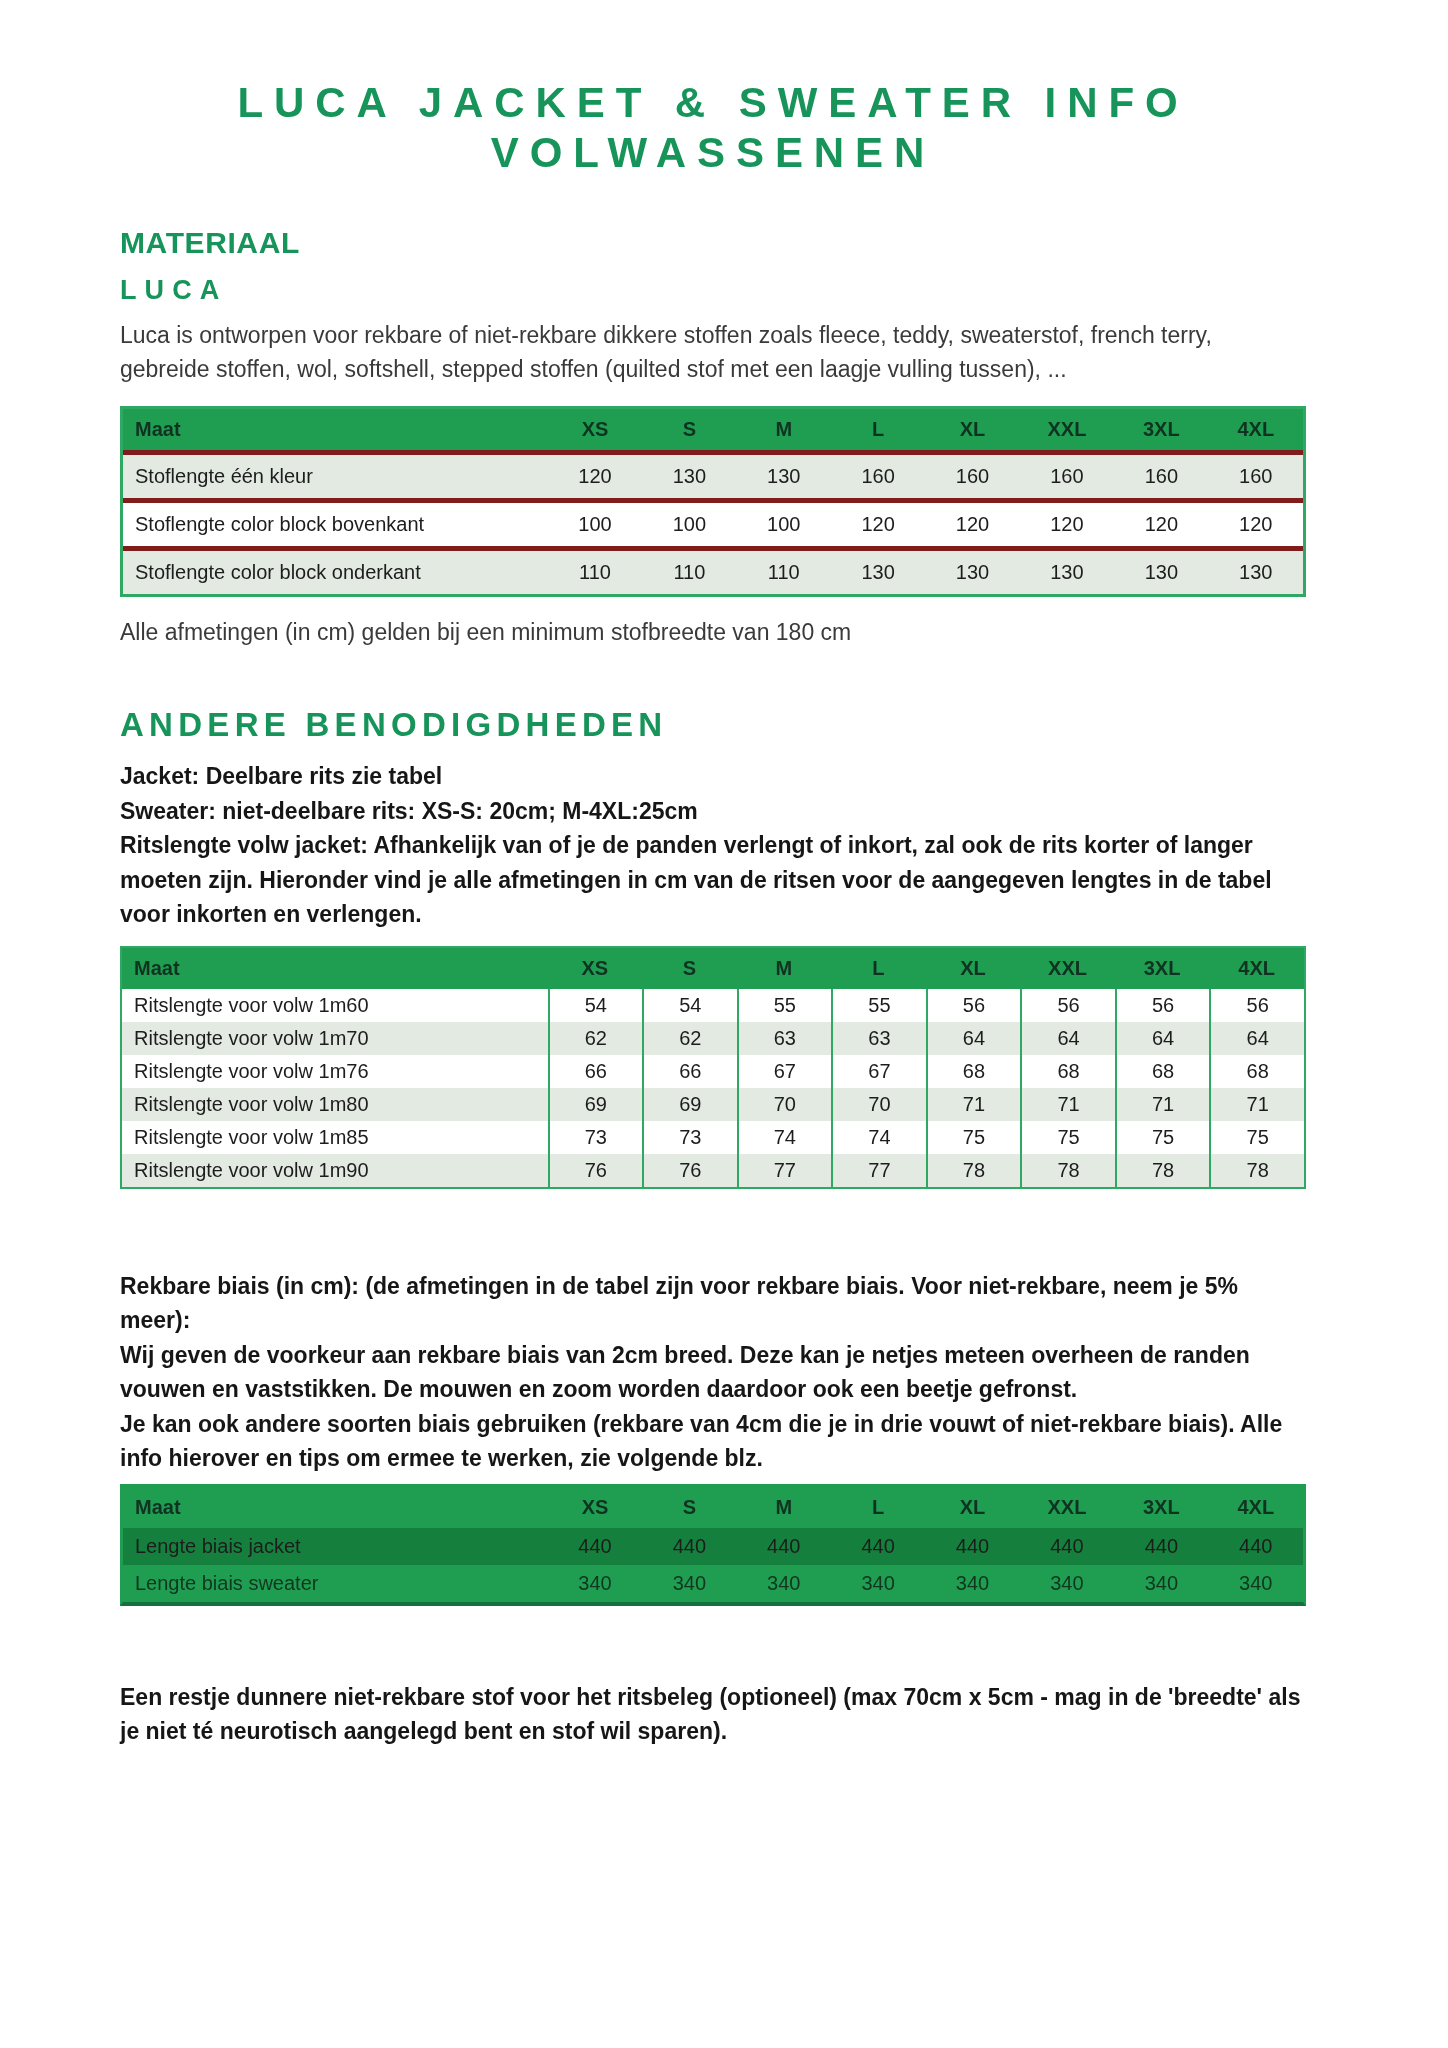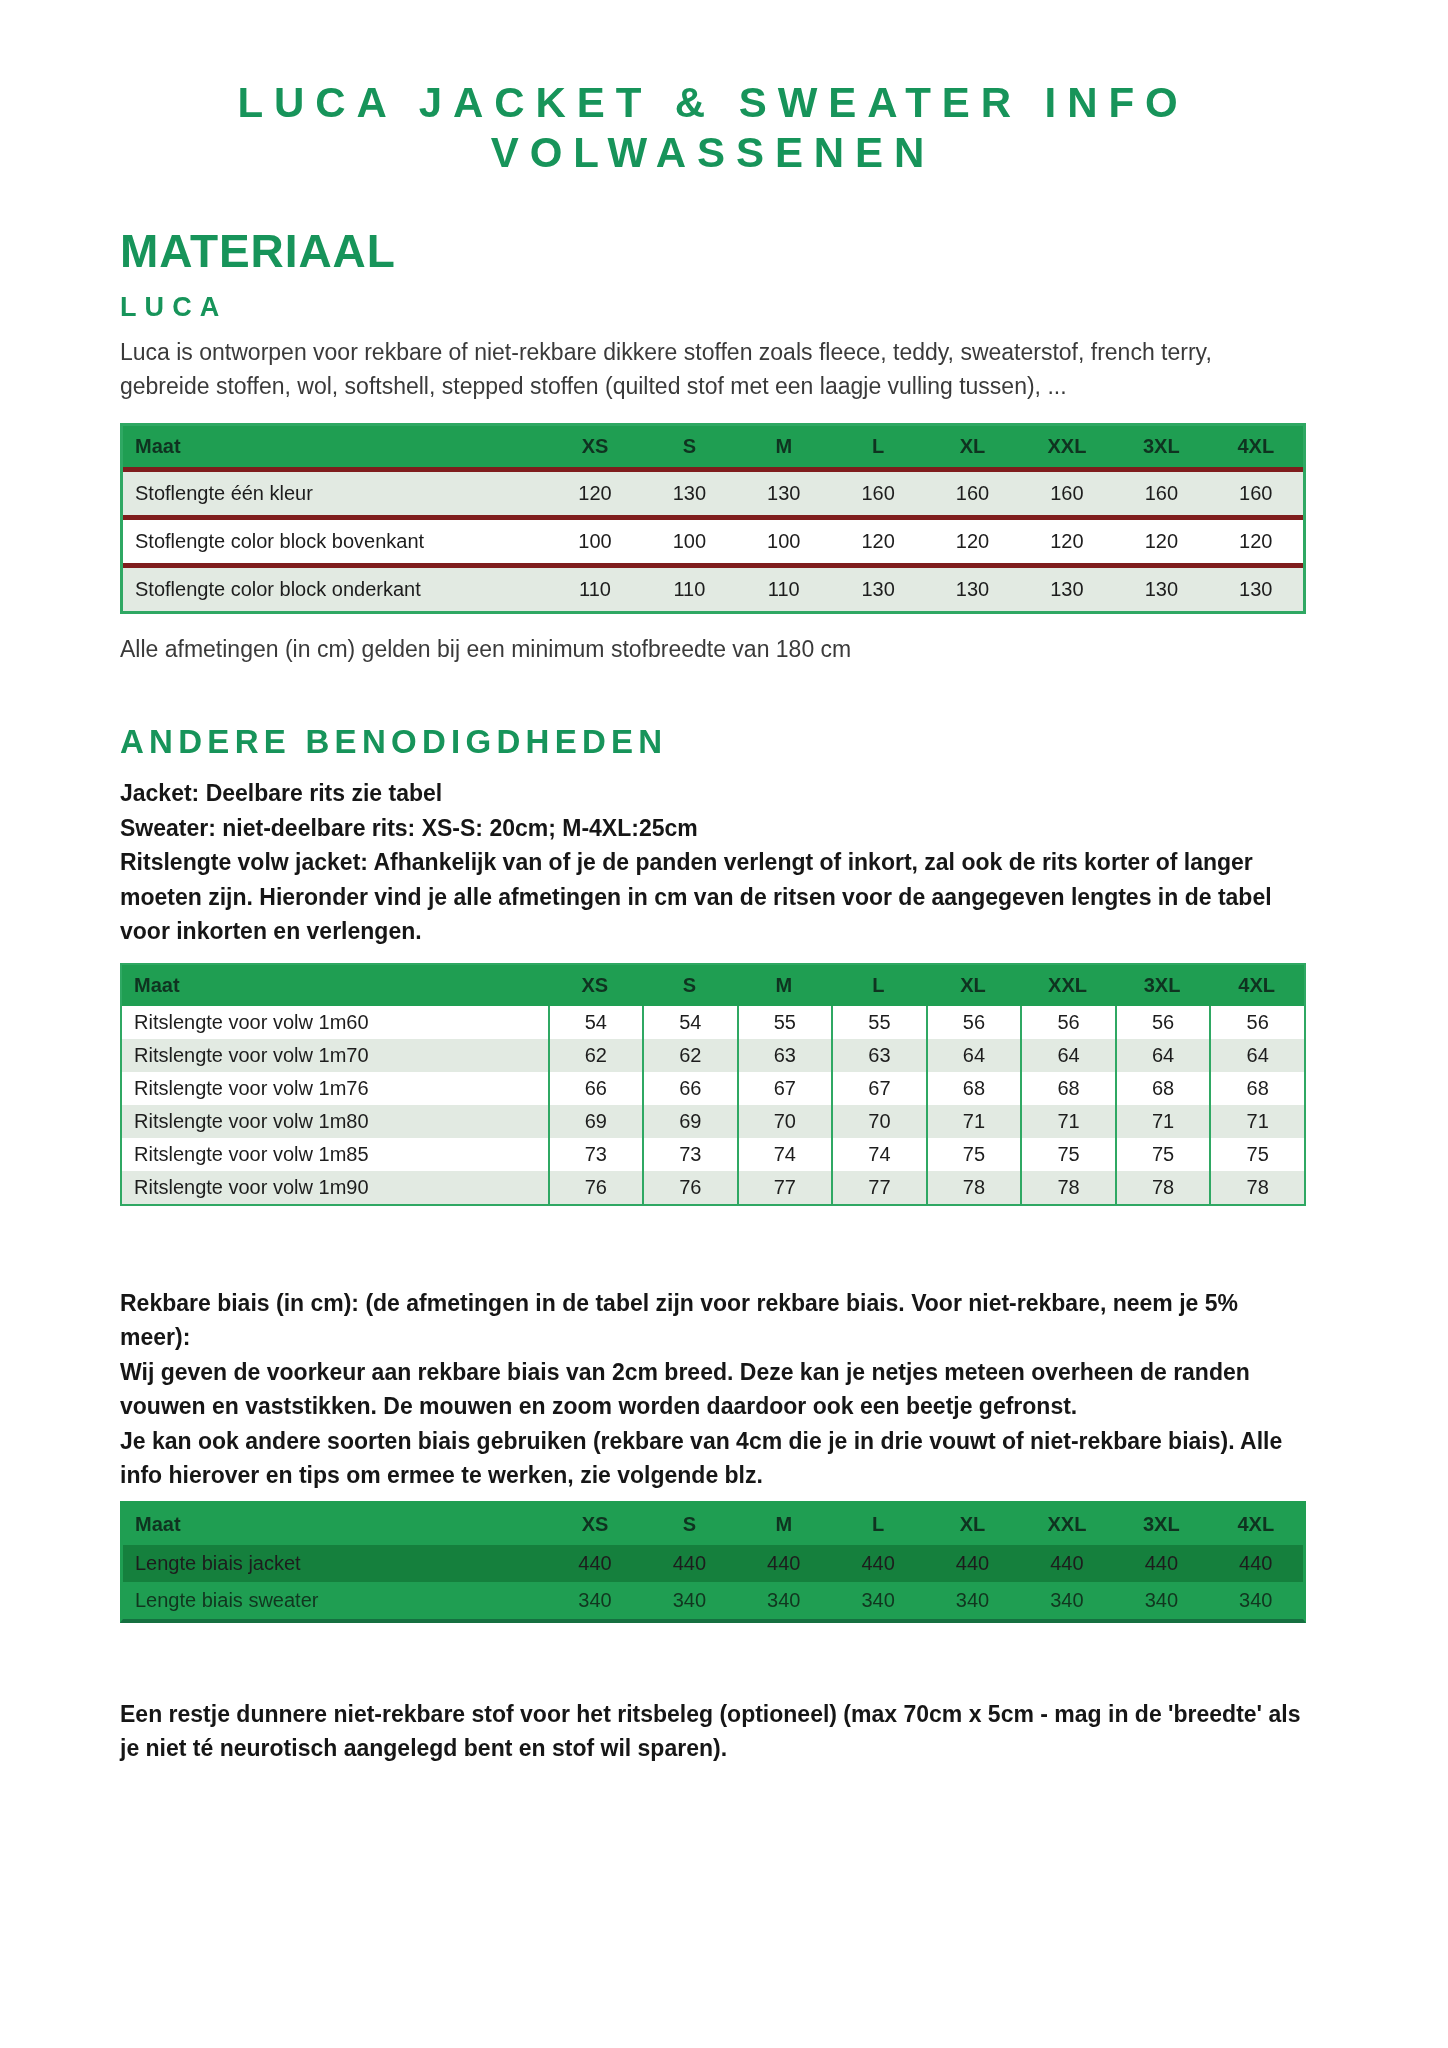--- a/index.html
+++ b/index.html
@@ -17,21 +17,21 @@
     padding:64px 90px 0 68px;margin:0 auto;
   }
   
   .title{
     margin:14px 0 0 0;text-align:center;color:var(--title-green);
     font-size:42px;font-weight:700;letter-spacing:0.26em;line-height:1.2;
   }
   .title span{display:block;}
   .h-materiaal{
     margin:48px 0 0 0;color:var(--title-green);
-    font-size:46px;font-weight:700;letter-spacing:0.02em;line-height:1.05;
+    font-size:30px;font-weight:700;letter-spacing:0.02em;line-height:1.05;
   }
   .h-stof{
     margin:18px 0 0 0;color:var(--title-green);
     font-size:27px;font-weight:700;letter-spacing:0.30em;line-height:1.1;
   }
   .h-andere{
     margin:58px 0 0 0;color:var(--title-green);
     font-size:33px;font-weight:700;letter-spacing:0.16em;line-height:1.1;
   }
   

